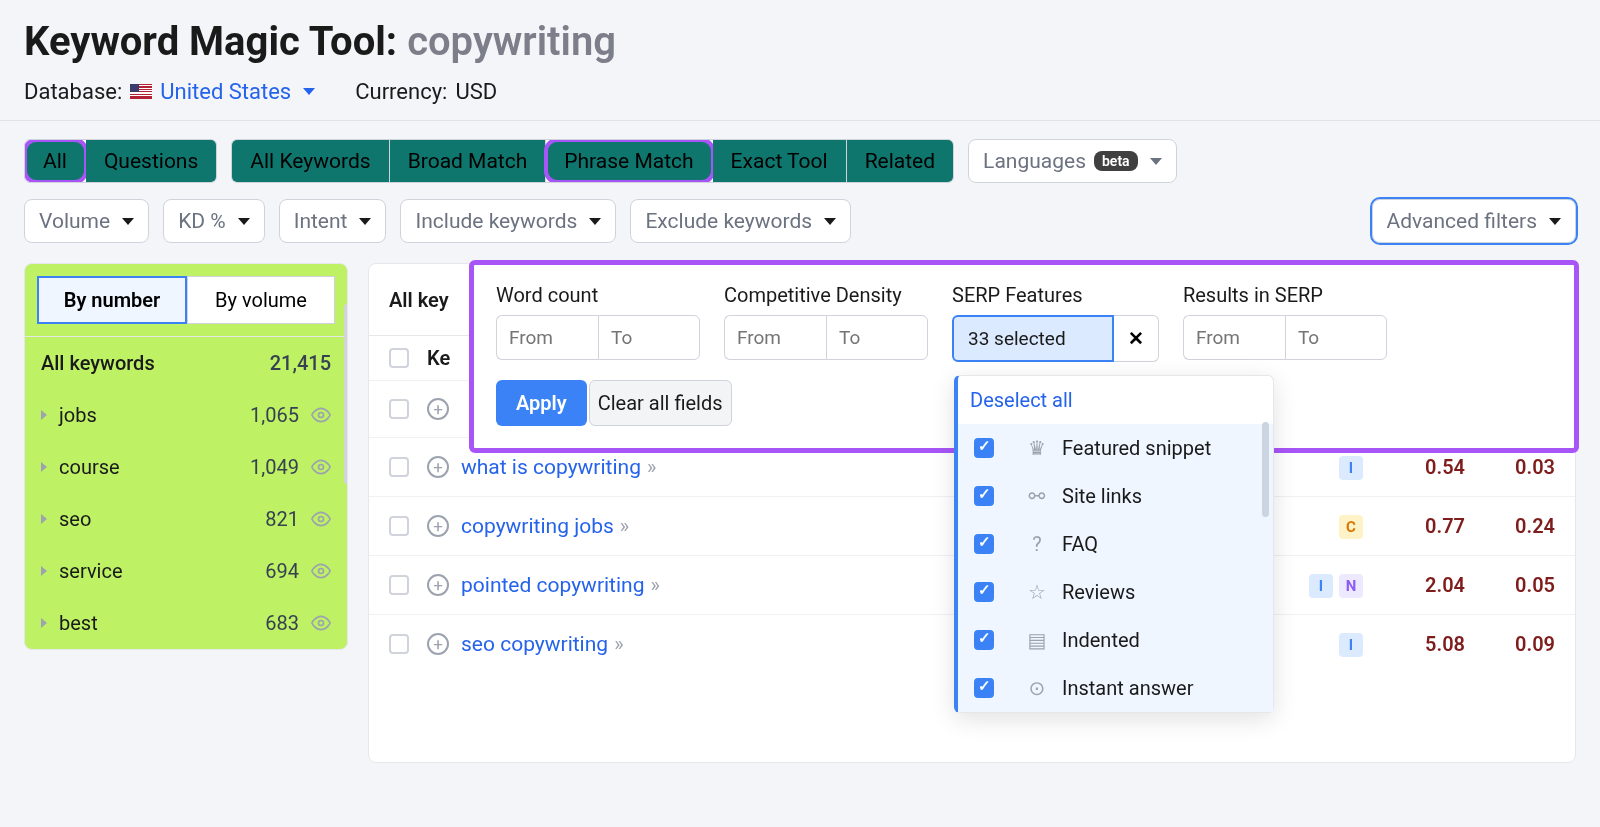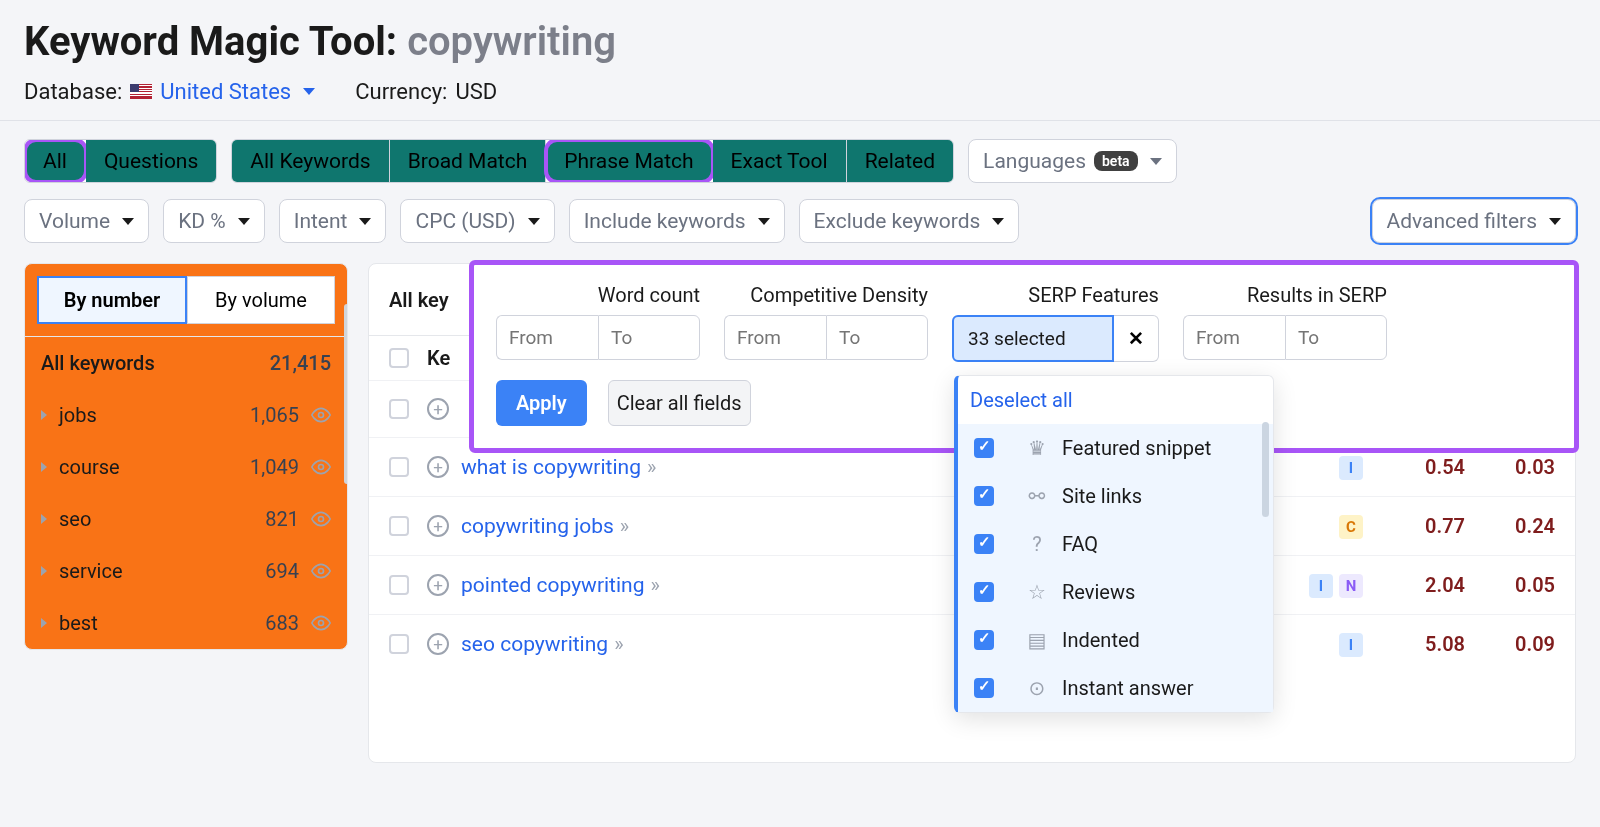--- a/index.html
+++ b/index.html
@@ -20,21 +20,21 @@
 .seg-btn:last-child { border-right: none; }
 .seg-btn.active { background: #0f766e; border-radius: 11px; }
 .hl-purple { outline: 4px solid #a855f7; outline-offset: -2px; border-radius: 6px; }
 .pill-btn { padding: 9px 14px; font-size: 21px; border: 1px solid #d0d3dc; border-radius: 8px; background: white; cursor: pointer; display: flex; align-items: center; gap: 8px; color: #6b7280; }
 .badge-beta { background: #404040; color: white; font-size: 14px; padding: 2px 8px; border-radius: 8px; font-weight: 600; }
 .arrow-annot { position: absolute; right: 100px; top: 155px; pointer-events: none; }
 .arrow-annot svg { width: 38px; height: 70px; }
 .filter-row2 { display: flex; gap: 14px; padding: 16px 24px 20px; flex-wrap: wrap; }
 .adv-highlight { outline: 2px solid #3b82f6; }
 .main { display: flex; gap: 20px; padding: 0 24px; align-items: flex-start; }
-.sidebar { width: 324px; background: #f97316; border: 1px solid #e5e7eb; border-radius: 8px; overflow: hidden; }
+.sidebar { width: 324px; background: #bef264; border: 1px solid #e5e7eb; border-radius: 8px; overflow: hidden; }
 .side-tabs { display: flex; border-bottom: 1px solid #e5e7eb; }
 .side-tab { flex: 1; padding: 10px 14px; text-align: center; font-size: 20px; border: 1px solid #d0d3dc; cursor: pointer; background: white; }
 .side-tab.active { background: #eff6ff; border: 2px solid #3b82f6; font-weight: 600; }
 .side-row { display: flex; align-items: center; padding: 14px 16px; font-size: 20px; gap: 12px; }
 .side-row.header-row { font-weight: 500; }
 .side-count { margin-left: auto; color: #374151; }
 .eye-icon { width: 20px; height: 20px; color: #9ca3af; }
 .chev-r { display: inline-block; width: 0; height: 0; border-top: 5px solid transparent; border-bottom: 5px solid transparent; border-left: 6px solid #9ca3af; }
 .side-scroll { position: absolute; right: -3px; top: 40px; width: 6px; height: 180px; background: #d1d5db; border-radius: 3px; }
 .sidebar { position: relative; }
@@ -52,30 +52,30 @@
 .kw-link { color: #2563eb; font-size: 21px; }
 .dbl-chev { color: #9ca3af; margin-left: 6px; }
 .intent-badge { display: inline-flex; width: 24px; height: 24px; align-items: center; justify-content: center; border-radius: 4px; font-size: 15px; font-weight: 700; margin-left: 6px; }
 .ib-i { background: #dbeafe; color: #3b82f6; }
 .ib-c { background: #fef3c7; color: #d97706; }
 .ib-n { background: #ede9fe; color: #8b5cf6; }
 .row-mid { flex: 1; display: flex; align-items: center; }
 .row-intents { margin-left: auto; margin-right: 12px; }
 .adv-panel { position: absolute; top: -4px; left: 100px; right: -4px; background: white; border: 5px solid #a855f7; border-radius: 6px; padding: 18px 22px 22px; z-index: 5; }
 .adv-grid { display: flex; gap: 24px; }
-.adv-col { display: flex; flex-direction: column; gap: 8px; align-items: flex-end; }
+.adv-col { display: flex; flex-direction: column; gap: 8px; }
 .adv-label { font-size: 20px; color: #1a1a1a; }
 .range-pair { display: flex; }
 .range-in { width: 102px; padding: 10px 12px; border: 1px solid #d0d3dc; font-size: 19px; color: #6b7280; }
 .range-in:first-child { border-radius: 6px 0 0 6px; border-right: none; }
 .range-in:last-child { border-radius: 0 6px 6px 0; }
 .serp-sel { display: flex; }
 .serp-val { padding: 10px 14px; background: #dbeafe; border: 2px solid #3b82f6; border-radius: 6px 0 0 6px; font-size: 19px; color: #1a1a1a; width: 162px; }
 .serp-x { padding: 10px 14px; border: 1px solid #d0d3dc; border-left: none; border-radius: 0 6px 6px 0; font-size: 19px; font-weight: 700; background: white; }
-.adv-actions { display: flex; gap: 21px; margin-top: 18px; }
+.adv-actions { display: flex; gap: 2px; margin-top: 18px; }
 .btn-apply { background: #3b82f6; color: white; padding: 10px 20px; border: none; border-radius: 6px; font-size: 20px; font-weight: 600; cursor: pointer; }
 .btn-clear { background: #f3f4f6; color: #1a1a1a; padding: 10px 8px; border: 1px solid #d0d3dc; border-radius: 6px; font-size: 20px; cursor: pointer; }
 .serp-dropdown { position: absolute; top: 110px; left: 480px; width: 320px; background: white; border: 1px solid #e5e7eb; border-radius: 6px; box-shadow: 0 6px 24px rgba(0,0,0,0.12); z-index: 8; border-left: 4px solid #3b82f6; }
 .dd-head { padding: 12px 12px; color: #2563eb; font-size: 20px; cursor: pointer; }
 .dd-item { display: flex; align-items: center; gap: 14px; padding: 12px 16px; font-size: 20px; background: #eff6ff; }
 .dd-icon { width: 22px; height: 22px; color: #9ca3af; display: flex; align-items: center; justify-content: center; }
 .dd-scroll { position: absolute; right: 4px; top: 46px; width: 7px; height: 95px; background: #cbd5e1; border-radius: 4px; }
 </style>
 </head>
 <body>
@@ -131,24 +131,20 @@
     </button>
   <button class="pill-btn">
       <span>KD %</span>
       <span class="chev-down" style="color:#1a1a1a"></span>
     </button>
   <button class="pill-btn">
       <span>Intent</span>
       <span class="chev-down" style="color:#1a1a1a"></span>
     </button>
   <button class="pill-btn">
-      <span>CPC (USD)</span>
-      <span class="chev-down" style="color:#1a1a1a"></span>
-    </button>
-  <button class="pill-btn">
       <span>Include keywords</span>
       <span class="chev-down" style="color:#1a1a1a"></span>
     </button>
   <button class="pill-btn">
       <span>Exclude keywords</span>
       <span class="chev-down" style="color:#1a1a1a"></span>
     </button>
   <button class="pill-btn adv-highlight" style="margin-left:auto">
       <span>Advanced filters</span>
       <span class="chev-down" style="color:#1a1a1a"></span>

